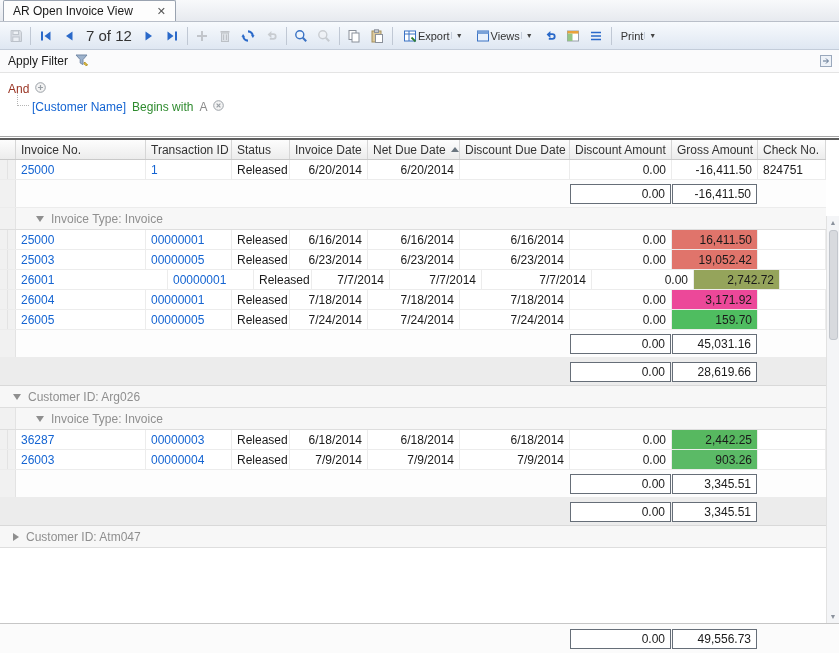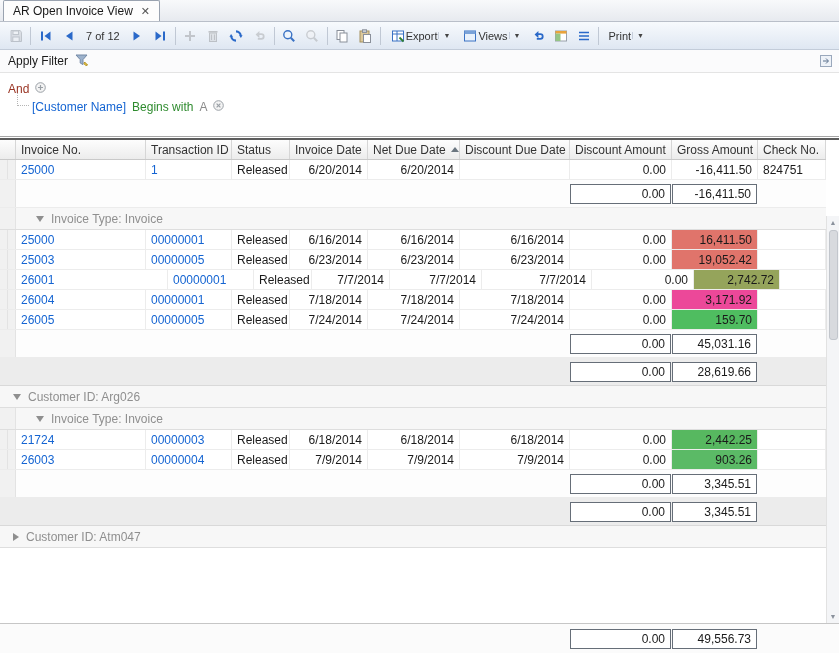--- a/index.html
+++ b/index.html
@@ -2,29 +2,29 @@
 <html><head>
 <meta charset="utf-8">
 <style>
   *{box-sizing:border-box;margin:0;padding:0}
   html,body{width:839px;height:653px;overflow:hidden}
   body{font-family:"Liberation Sans",sans-serif;font-size:12px;color:#1a1a1a;background:#fff}
   .app{width:839px;height:653px;display:flex;flex-direction:column;position:relative;background:#fff}
 
   
   .tabstrip{height:22px;background:linear-gradient(#f8f9fb,#e7eaef);border-bottom:1px solid #b9bfc9;display:flex;align-items:flex-end;padding-left:3px;flex:none}
-  .tab{height:21px;display:flex;align-items:center;gap:8px;padding:0 9px;background:#fdfdfd;border:1px solid #9aa3b0;border-bottom:none;border-radius:2px 2px 0 0}
+  .tab{height:21px;display:flex;align-items:center;gap:24px;padding:0 9px;background:#fdfdfd;border:1px solid #9aa3b0;border-bottom:none;border-radius:2px 2px 0 0}
   .tab-close{color:#555;font-size:11px;line-height:11px}
 
   
   .toolbar{height:28px;background:linear-gradient(#f7fafd,#dfe7f2);border-bottom:1px solid #c3ccd9;display:flex;align-items:center;padding:0 4px;flex:none}
   .tbtn{width:23px;height:22px;display:flex;align-items:center;justify-content:center;border-radius:2px;flex:none}
   .tbtn.disabled{opacity:.45;filter:grayscale(.7)}
   .tsep{width:1px;height:18px;background:#c0c8d4;margin:0 3px;flex:none}
-  .ttext{font-size:11px;color:#333;padding:0 6px;white-space:nowrap}
+  .ttext{font-size:15px;color:#333;padding:0 6px;white-space:nowrap}
   .tdrop{display:flex;align-items:center;height:22px;padding:0 6px;border-radius:2px;white-space:nowrap}
   .tlabel{font-size:11px;color:#333}
   .tcaret{font-size:7px;color:#444;border-left:1px solid #c6cedb;padding-left:4px;margin-left:1px}
   .ticon{display:flex;align-items:center}
 
   
   .filterbar{height:23px;background:#fbfbfc;border-bottom:1px solid #e4e4e4;display:flex;align-items:center;gap:6px;padding:0 8px;position:relative;flex:none}
   .fb-right{position:absolute;right:5px;top:3px}
 
   
@@ -440,21 +440,21 @@
       </div>
       <div class="grouprow">
         <span class="gut16"></span>
         <span class="gpad"></span>
         <span class="tri-exp"></span>
         <span class="glabel">Invoice Type: Invoice</span>
       </div>
       <div class="row">
         <span class="gut"></span>
         <span class="gut"></span>
-        <span class="cell link" style="width:130px">21724</span>
+        <span class="cell link" style="width:130px">36287</span>
         <span class="cell link" style="width:86px">00000003</span>
         <span class="cell" style="width:58px">Released</span>
         <span class="cell r" style="width:78px">6/18/2014</span>
         <span class="cell r" style="width:92px">6/18/2014</span>
         <span class="cell r" style="width:110px">6/18/2014</span>
         <span class="cell r" style="width:102px">0.00</span>
         <span class="cell r" style="width:86px;background:#57b860">2,442.25</span>
         <span class="cell" style="width:68px"></span>
       </div>
       <div class="row">

